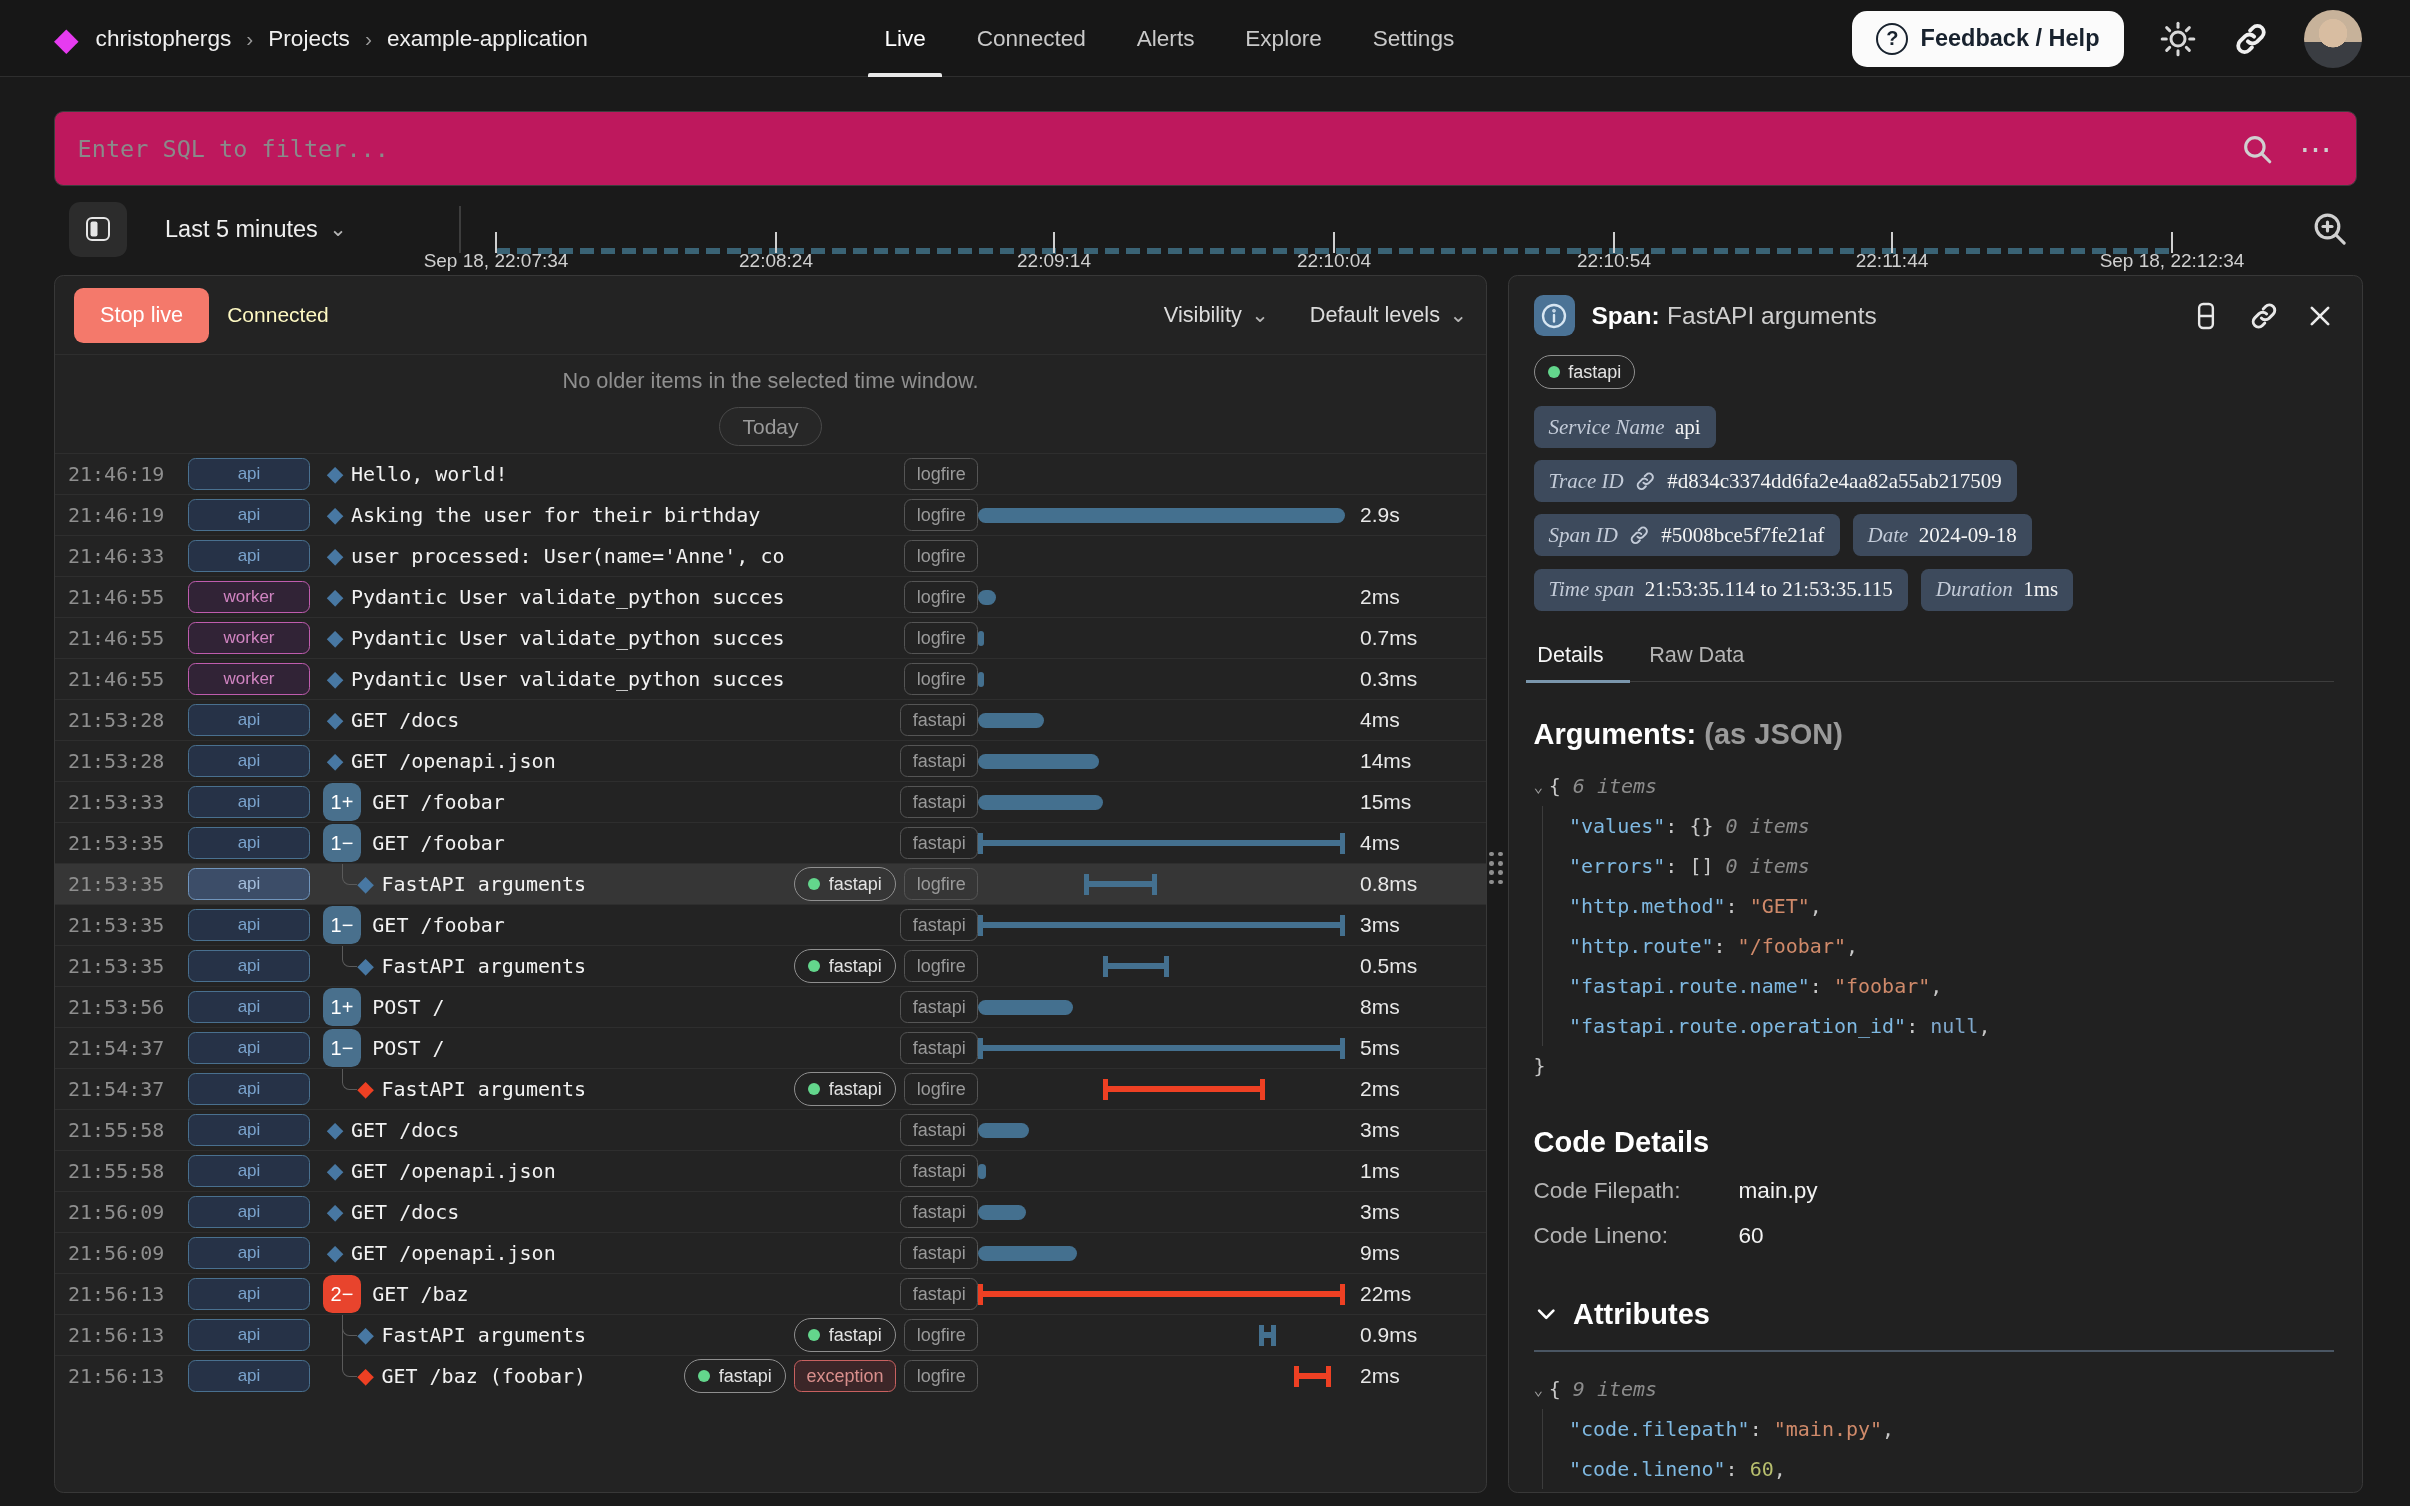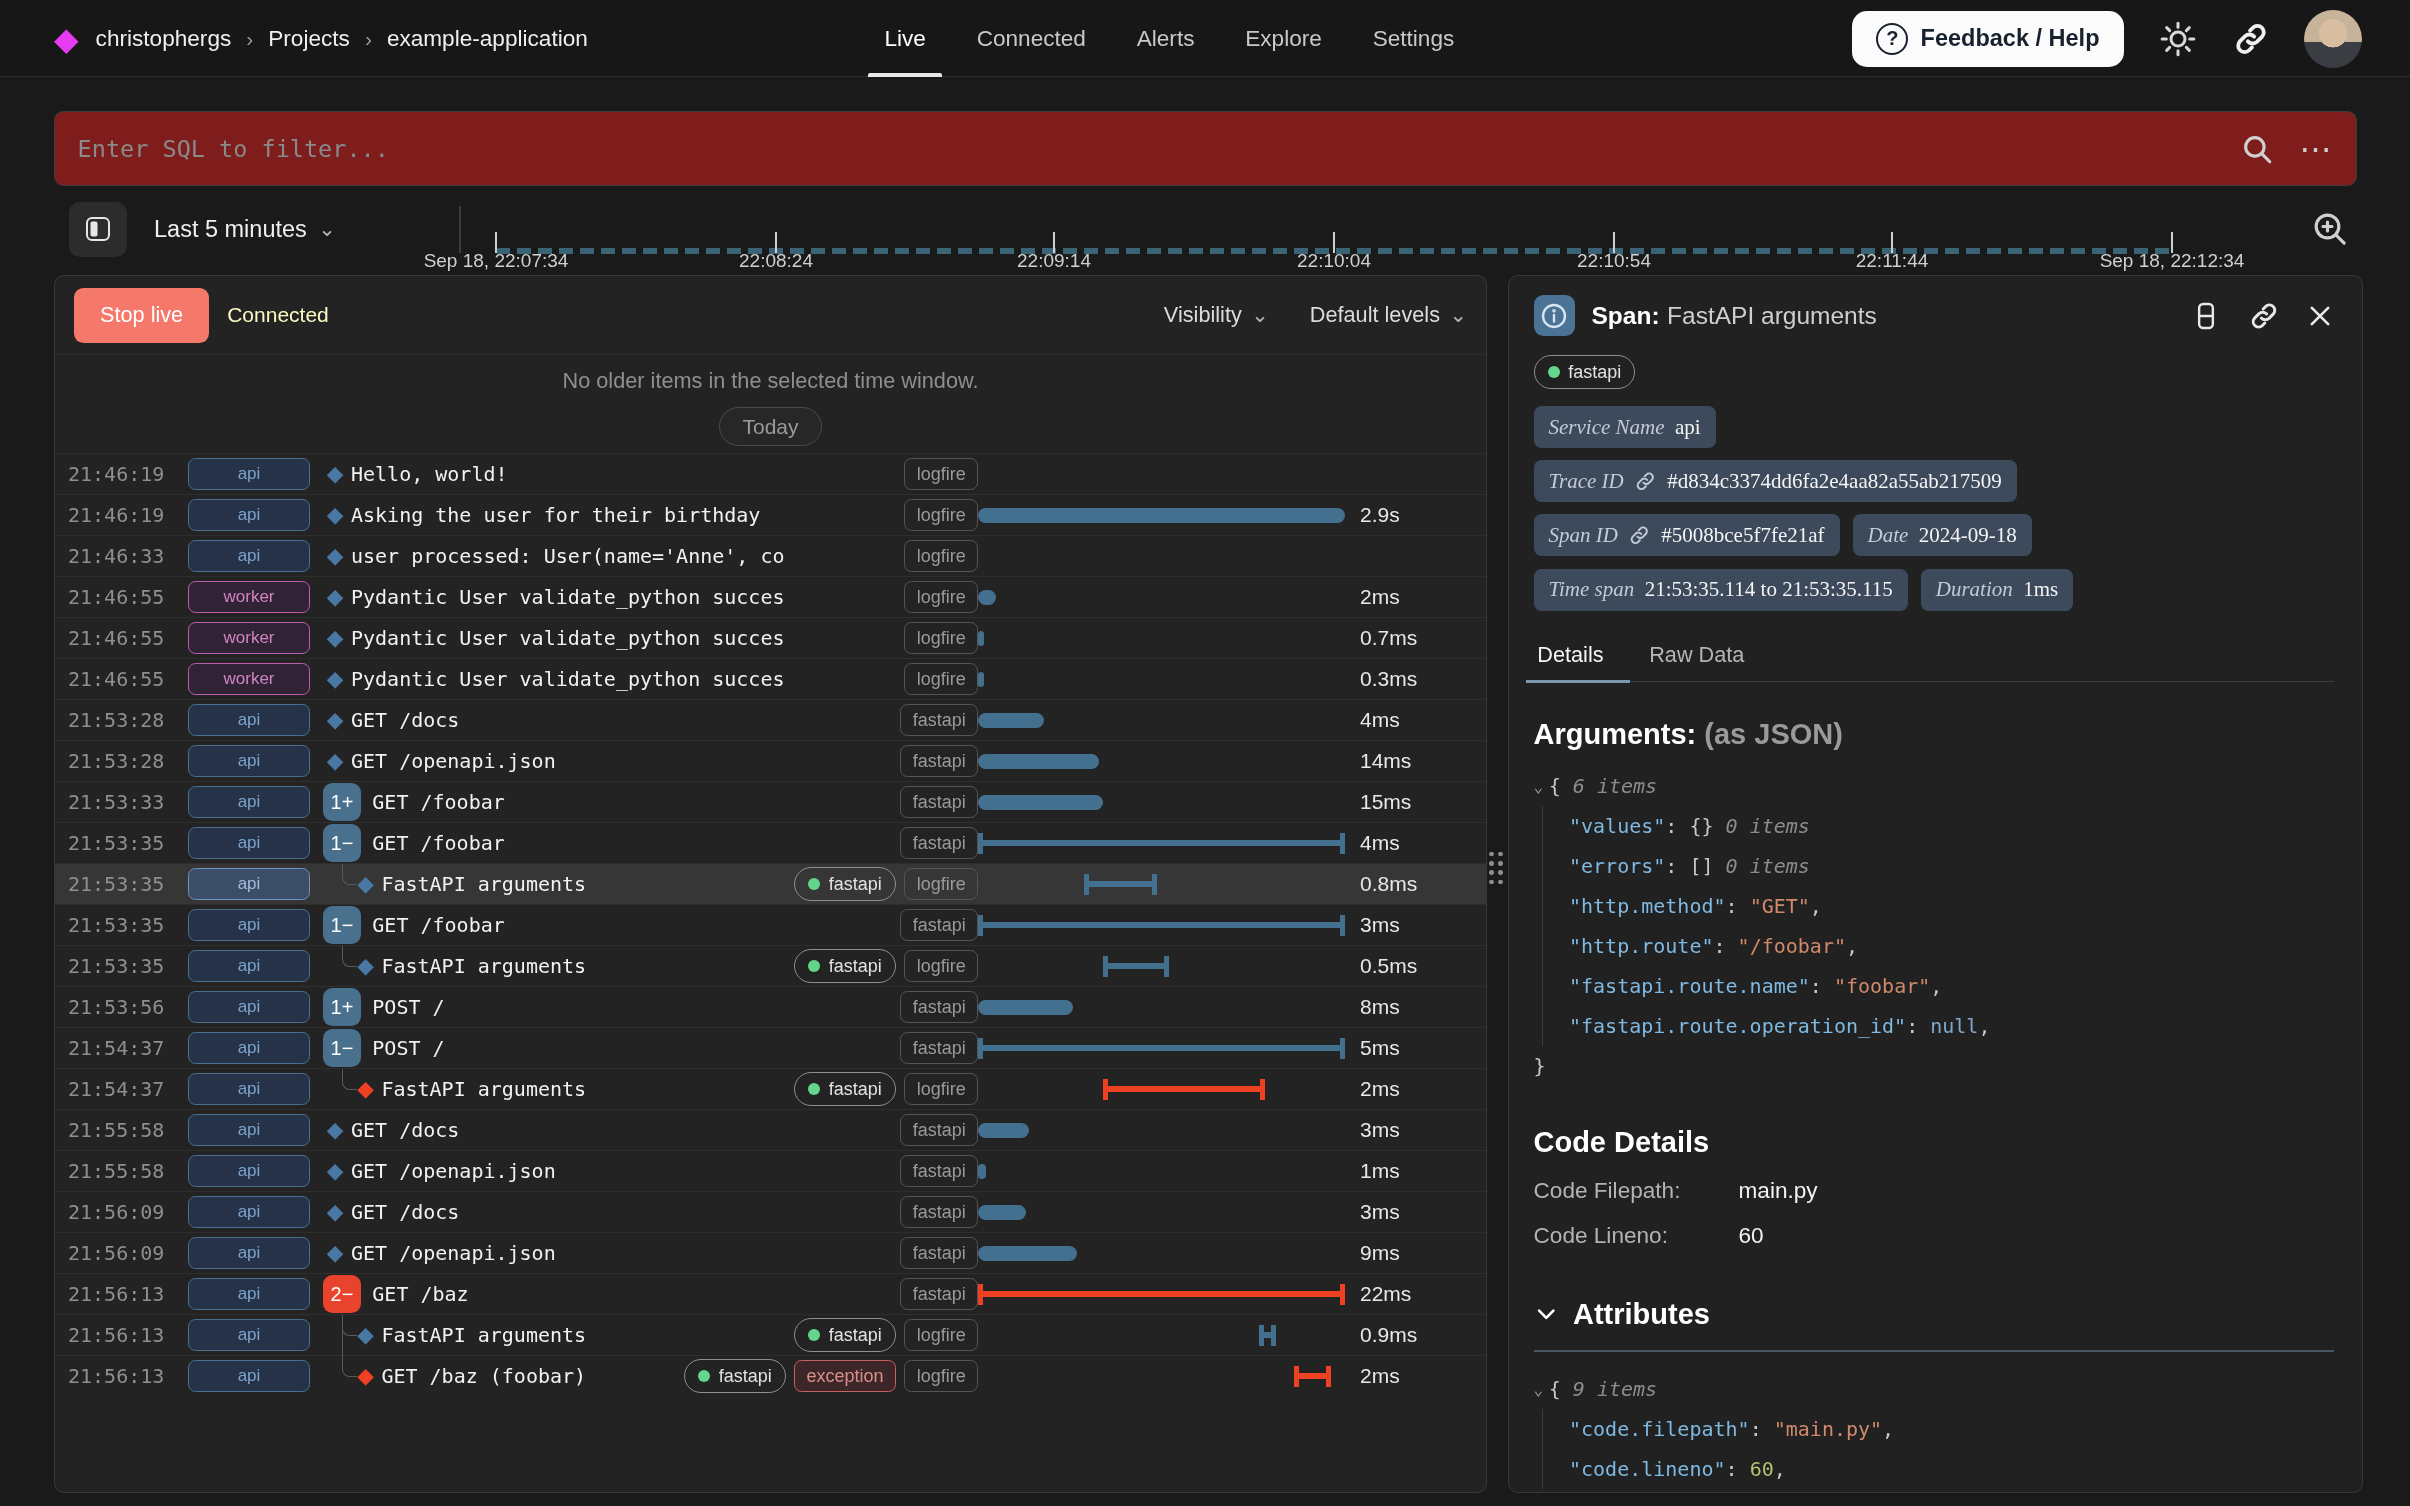--- a/index.html
+++ b/index.html
@@ -29,32 +29,32 @@
   .q-circle { width:32px; height:32px; border:2.8px solid #18222e; border-radius:50%;
               display:flex; align-items:center; justify-content:center; font-size:20px; font-weight:700; }
   .icon-btn { display:flex; align-items:center; justify-content:center; cursor:pointer; }
   .avatar { width:58px; height:58px; border-radius:50%;
             background:radial-gradient(circle at 50% 40%, #d8bda1 0 31%, rgba(0,0,0,0) 32%),
                        linear-gradient(180deg,#c7b29a 0 55%, #3a3d42 55% 100%);
             cursor:pointer; }
 
   
   .filterbar { position:absolute; left:54px; top:111px; width:2303px; height:75px;
-               background:#7f1d1d; border:1.9px solid #3d3d3d; border-radius:9.4px;
+               background:#be185d; border:1.9px solid #3d3d3d; border-radius:9.4px;
                display:flex; align-items:center; padding:0 22.6px; }
   .filter-input { flex:1; background:transparent; border:none; outline:none;
                   font-family:"DejaVu Sans Mono", monospace; font-size:23.5px; color:#e8e8e8; }
   .filter-input::placeholder { color:#8a8a8a; }
   .filter-icons { display:flex; align-items:center; gap:26px; }
 
   
   .timebar { position:absolute; left:54px; top:198px; width:2303px; height:64px; }
   .tb-toggle { position:absolute; left:15px; top:3.8px; width:58px; height:55px; background:#2c2c2c;
                border-radius:11.3px; display:flex; align-items:center; justify-content:center; cursor:pointer; }
-  .tb-range { position:absolute; left:100px; top:0; height:62px; display:flex; align-items:center;
+  .tb-range { position:absolute; left:111px; top:0; height:62px; display:flex; align-items:center;
               gap:11.3px; font-size:23.5px; color:#efefef; cursor:pointer; }
   .caret { color:#b5b5b5; font-size:21px; line-height:0.6; }
   .tb-divider { position:absolute; left:405px; top:7.5px; width:1.9px; height:47px; background:#3d3d3d; }
   .tl-track { position:absolute; left:442px; top:0; width:1676px; height:62px; }
   .tl-tick { position:absolute; top:0; }
   .tl-tick .lbl { position:absolute; top:5.6px; left:0; transform:translateX(-50%); white-space:nowrap;
                   font-size:19px; color:#d0d0d0;margin-top:46px; }
   .tl-tick .line { position:absolute; top:34px; left:-0.9px; width:1.9px; height:21px; background:#cfcfcf; }
   .tl-dashes { position:absolute; left:0; top:50px; width:1676px; height:5.6px; border-radius:2.8px;
                background:repeating-linear-gradient(90deg,#3a6375 0 14px, rgba(0,0,0,0) 14px 21px); }

